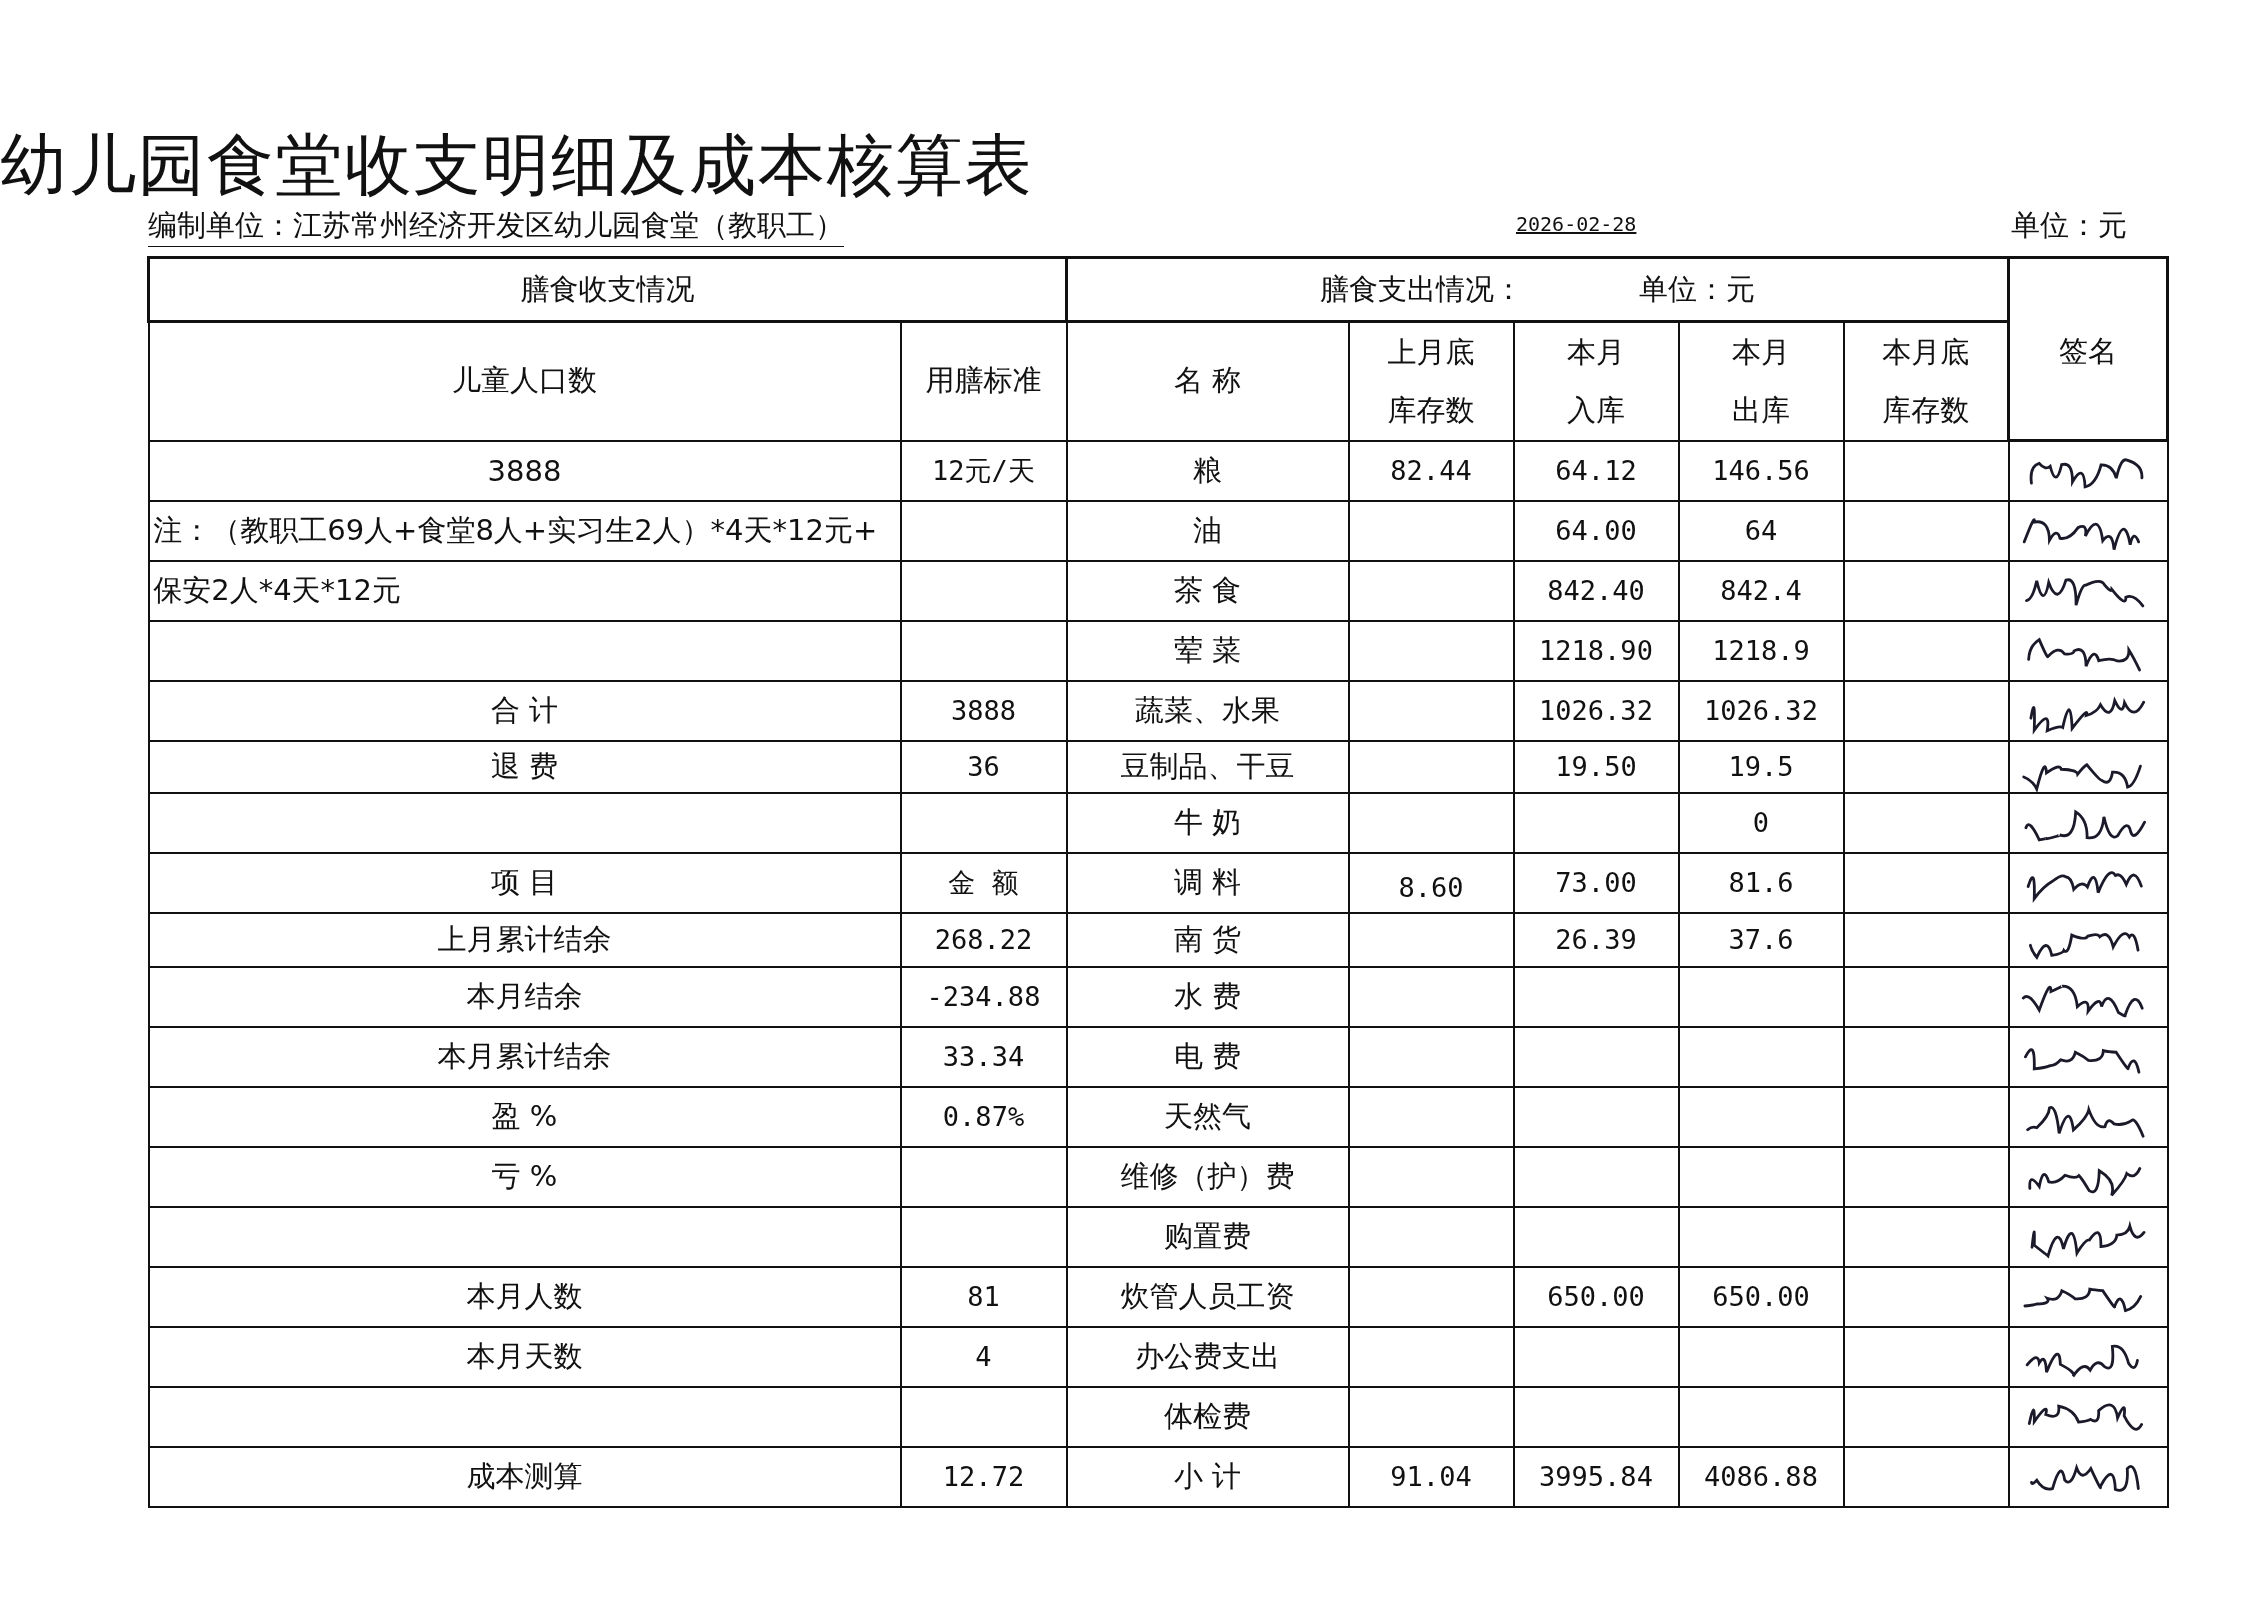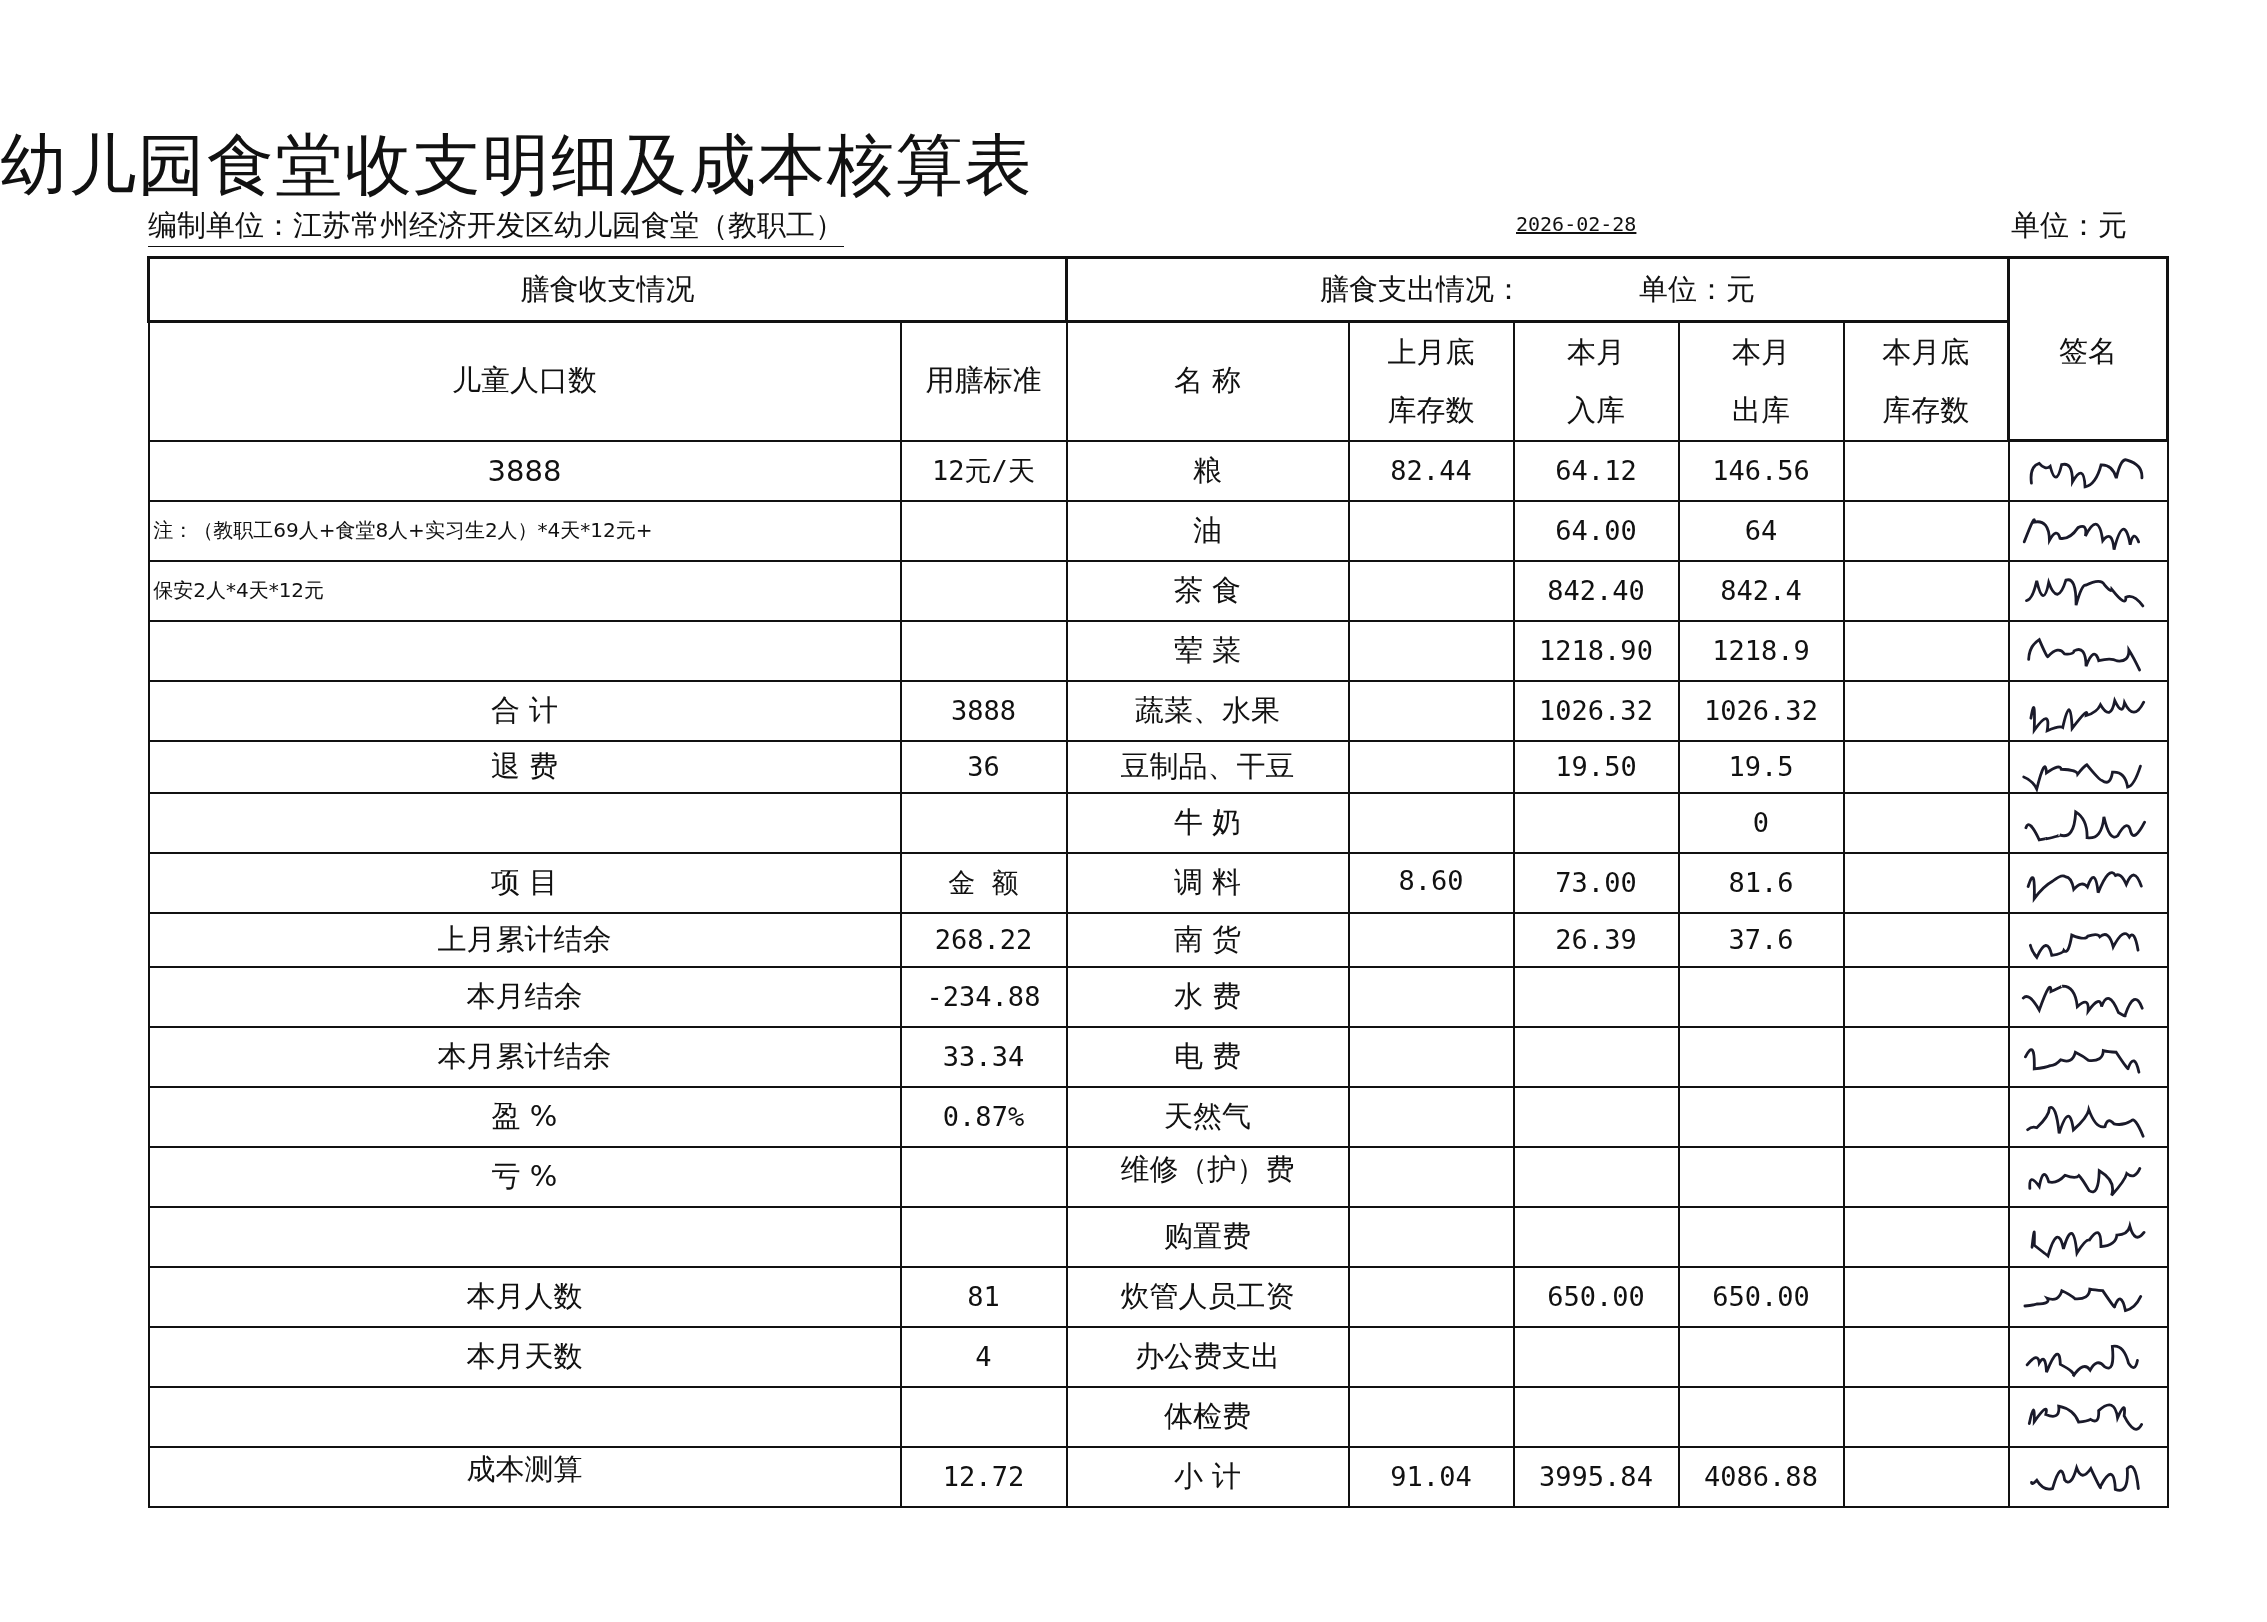--- a/index.html
+++ b/index.html
@@ -7,25 +7,25 @@
          font-family:"DejaVu Sans", "Liberation Sans", sans-serif; color:#111; }
   .title { position:absolute; left:0; width:2267px; top:120px; 
            font-size:67px; letter-spacing:1.9px; font-family:"DejaVu Serif", serif; }
   .meta { position:absolute; top:206px; font-size:29px; }
   .meta.left { left:148px; border-bottom:1.9px solid #111; }
   .meta.date { left:1516px; font-family:"DejaVu Sans Mono", monospace; font-size:20px; top:212px;text-decoration:underline;}
   .meta.unit { left:2011px;font-family:Liberation Mono, monospace; }
   table { position:absolute; left:147px; top:240px; border-collapse:collapse; table-layout:fixed;margin-top:16px; }
   td { border:2.8px solid #111; text-align:center; font-size:29px; padding:0; overflow:hidden; white-space:nowrap; }
   td.num { font-family:"DejaVu Sans Mono", "Liberation Mono", monospace; font-size:27px; }
-  td.note { text-align:left; padding-left:3.7px; font-size:20px; }
+  td.note { text-align:left; padding-left:3.7px; font-size:29px; }
   td.sig { position:relative; }
   .sig svg { position:absolute; left:0; top:0; overflow:visible; }
   .hdr2 { line-height:58px; }
-  .low { vertical-align:bottom; padding-bottom:16px; }
+  .low { vertical-align:bottom; padding-bottom:9px; }
   .outer { border-width:3.7px; }
 </style>
 </head>
 <body>
 
 <div class="title">幼儿园食堂收支明细及成本核算表</div>
 <div class="meta left">编制单位：江苏常州经济开发区幼儿园食堂（教职工）</div>
 <div class="meta date">2026-02-28</div>
 <div class="meta unit">单位：元</div>
 

